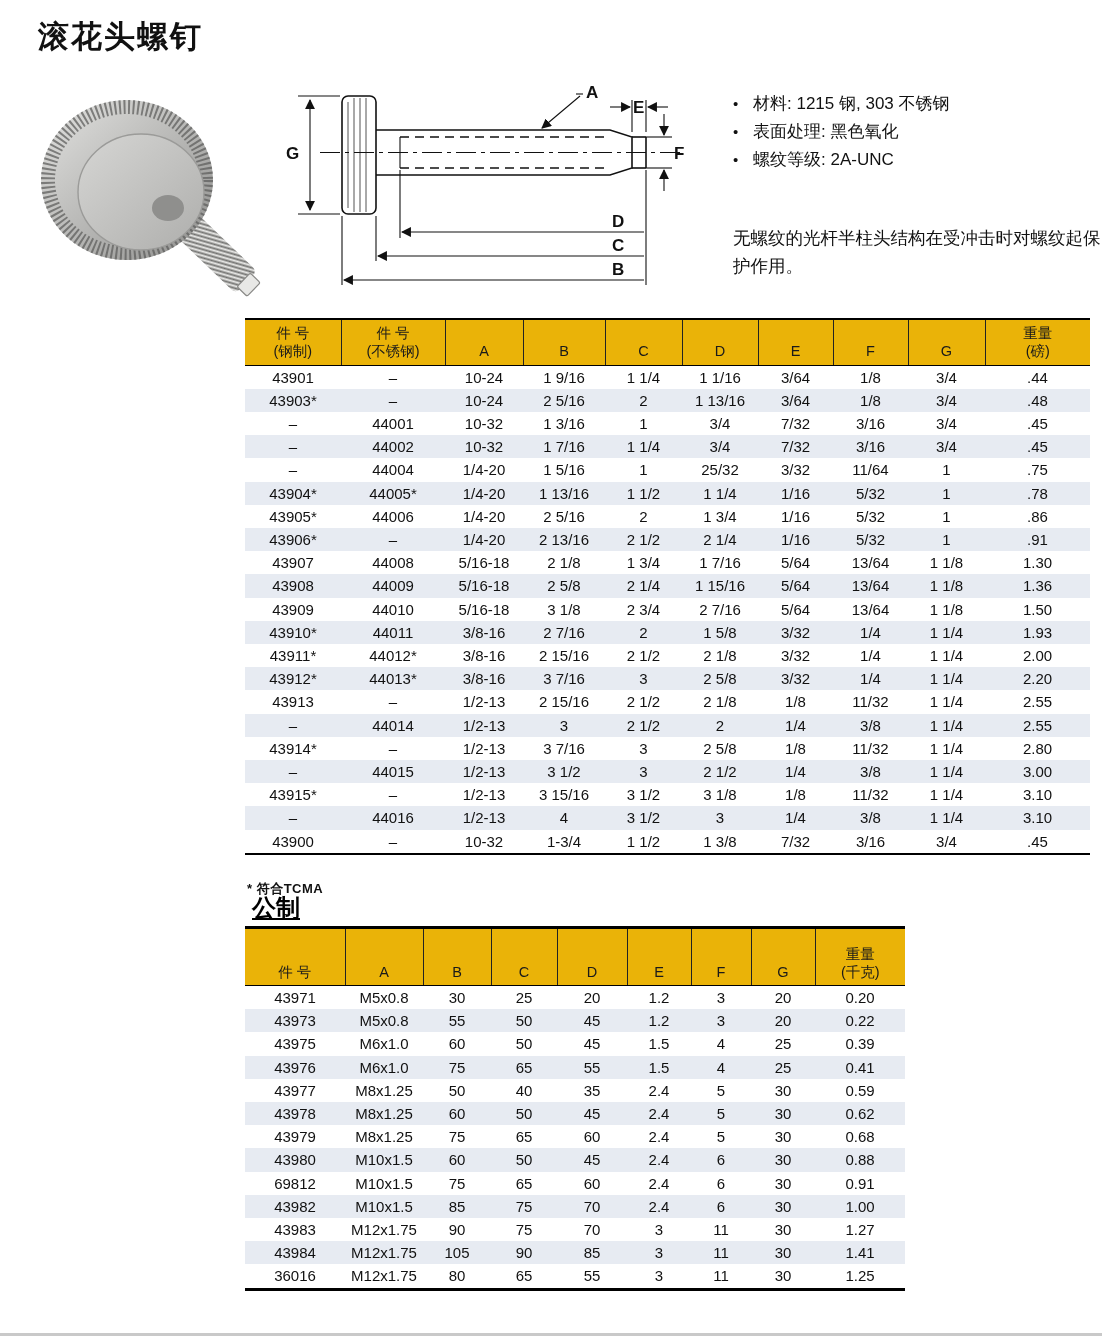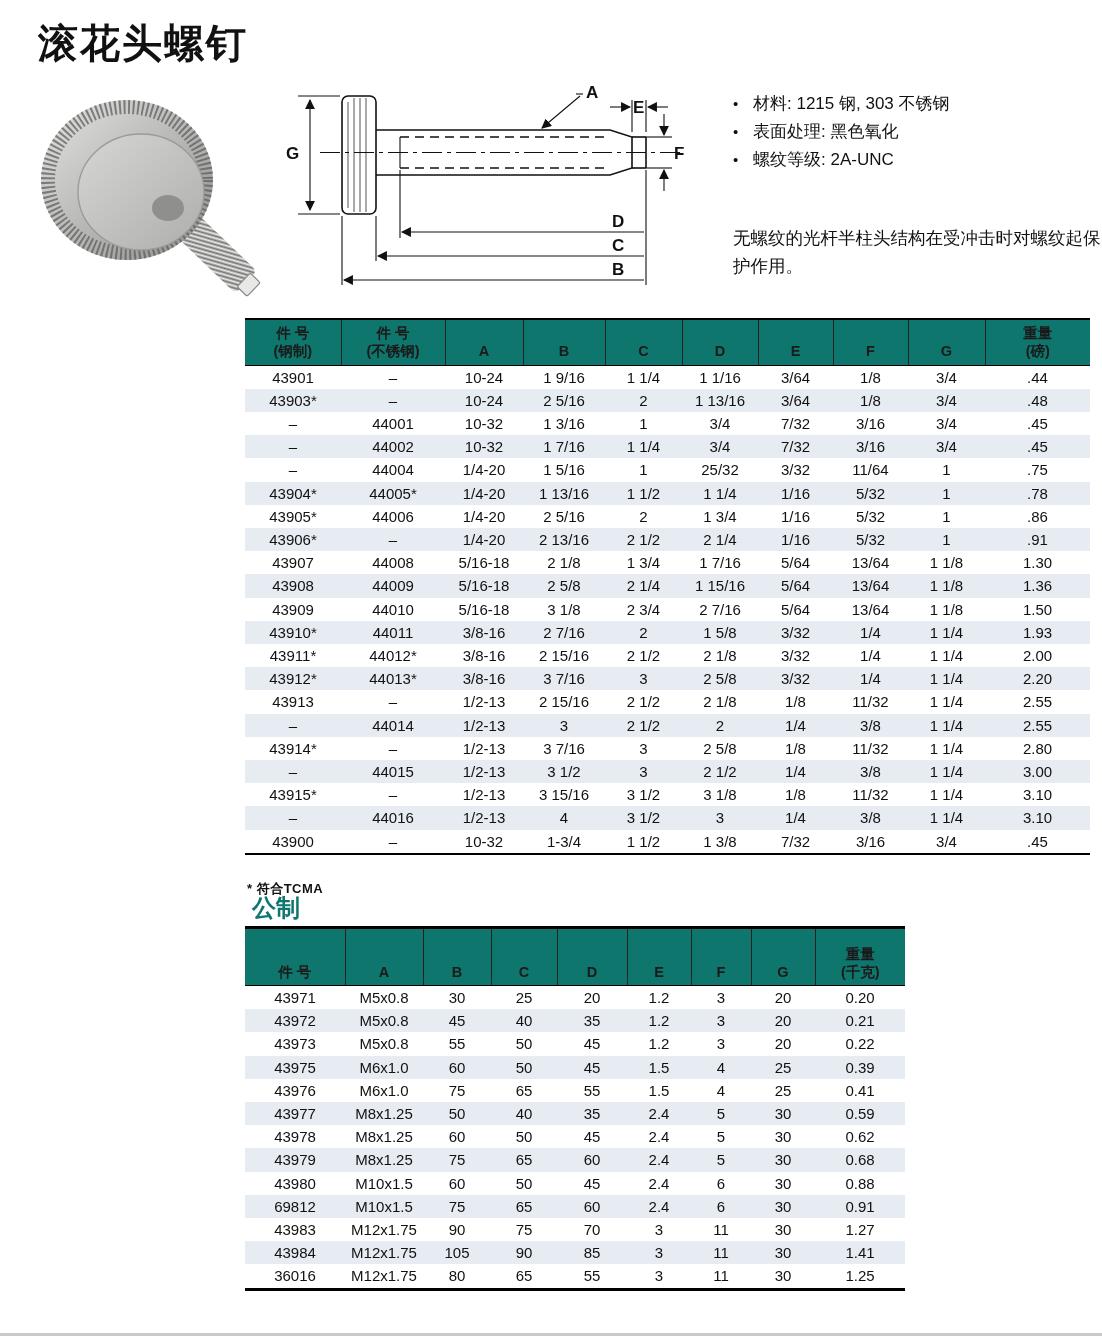--- a/index.html
+++ b/index.html
@@ -2,21 +2,21 @@
 <html><head>
 <meta charset="utf-8">
 <style>
   * { margin:0; padding:0; box-sizing:border-box; }
   body { background:#fff; }
   .page {
     position:relative; width:1102px; height:1339px; background:#ffffff;
     font-family:"Liberation Sans", "DejaVu Sans", sans-serif; color:#1a1a1a; overflow:hidden;
   }
   .page-title {
-    position:absolute; left:38px; top:16px; font-size:40px; font-weight:bold;
+    position:absolute; left:38px; top:16px; font-size:31px; font-weight:bold;
     letter-spacing:2px; color:#111;
   }
   
   .photo { position:absolute; left:22px; top:80px; }
   
   .diagram { position:absolute; left:280px; top:80px; }
   .diagram text { font-family:"Liberation Sans", sans-serif; font-size:17px; font-weight:bold; fill:#111; }
   .dline { stroke:#111; stroke-width:1.6; fill:none; }
   .dthin { stroke:#111; stroke-width:1.1; fill:none; }
   .ddash { stroke:#111; stroke-width:1.6; fill:none; stroke-dasharray:9 6; }
@@ -29,34 +29,34 @@
     position:absolute; left:733px; top:224px; width:372px; font-size:17.5px;
     line-height:1.6; color:#111;
   }
   
   table { border-collapse:collapse; table-layout:fixed; background:#fff; }
   .imperial { position:absolute; left:245px; top:318px; width:845px;
     border-top:2.5px solid #000; border-bottom:2px solid #000; }
   .metric { position:absolute; left:245px; top:926px; width:660px;
     border-top:3px solid #000; border-bottom:3px solid #000; }
   th {
-    font-size:14.5px; font-weight:bold; text-align:center; vertical-align:bottom;
+    font-size:14.5px; font-weight:normal; text-align:center; vertical-align:bottom;
     white-space:pre-line; padding:4px 0 4px 0; line-height:1.25;
-    border-bottom:1.8px solid #000; background:#0f766e;
+    border-bottom:1.8px solid #000; background:#eab308;
   }
   th + th { border-left:1.5px solid #222; }
   td { font-size:15px; text-align:center; height:23.2px; line-height:23.2px;
     white-space:nowrap; overflow:hidden; color:#111; }
   .imperial tbody tr:nth-child(even) td { background:#e7ebf2; }
   .metric tbody tr:nth-child(even) td { background:#e7ebf2; }
   .metric tbody tr:last-child td { border-bottom:1.2px solid #000; }
   .metric th { height:58px; }
   .imperial th { height:46px; }
   .footnote { position:absolute; left:247px; top:880px; font-size:13px; font-weight:bold; color:#111; letter-spacing:0.5px; }
-  .metric-heading { position:absolute; left:252px; top:892px; font-size:24px; font-weight:bold; color:#0f766e; }
+  .metric-heading { position:absolute; left:252px; top:892px; font-size:24px; font-weight:bold; color:#000000;text-decoration:underline; }
   .page-bottom-rule { position:absolute; left:0; top:1333px; width:1102px; height:3px; background:#c9c9c9; }
 </style>
 </head>
 <body>
 
 <div class="page">
 
   <h1 class="page-title">滚花头螺钉</h1>
 
   <svg class="photo" width="258" height="230" viewBox="0 0 258 230">
@@ -494,31 +494,20 @@
           <td>M5x0.8</td>
           <td>30</td>
           <td>25</td>
           <td>20</td>
           <td>1.2</td>
           <td>3</td>
           <td>20</td>
           <td>0.20</td>
         </tr>
         <tr>
-          <td>43972</td>
-          <td>M5x0.8</td>
-          <td>45</td>
-          <td>40</td>
-          <td>35</td>
-          <td>1.2</td>
-          <td>3</td>
-          <td>20</td>
-          <td>0.21</td>
-        </tr>
-        <tr>
           <td>43973</td>
           <td>M5x0.8</td>
           <td>55</td>
           <td>50</td>
           <td>45</td>
           <td>1.2</td>
           <td>3</td>
           <td>20</td>
           <td>0.22</td>
         </tr>
@@ -593,20 +582,31 @@
           <td>M10x1.5</td>
           <td>75</td>
           <td>65</td>
           <td>60</td>
           <td>2.4</td>
           <td>6</td>
           <td>30</td>
           <td>0.91</td>
         </tr>
         <tr>
+          <td>43982</td>
+          <td>M10x1.5</td>
+          <td>85</td>
+          <td>75</td>
+          <td>70</td>
+          <td>2.4</td>
+          <td>6</td>
+          <td>30</td>
+          <td>1.00</td>
+        </tr>
+        <tr>
           <td>43983</td>
           <td>M12x1.75</td>
           <td>90</td>
           <td>75</td>
           <td>70</td>
           <td>3</td>
           <td>11</td>
           <td>30</td>
           <td>1.27</td>
         </tr>

